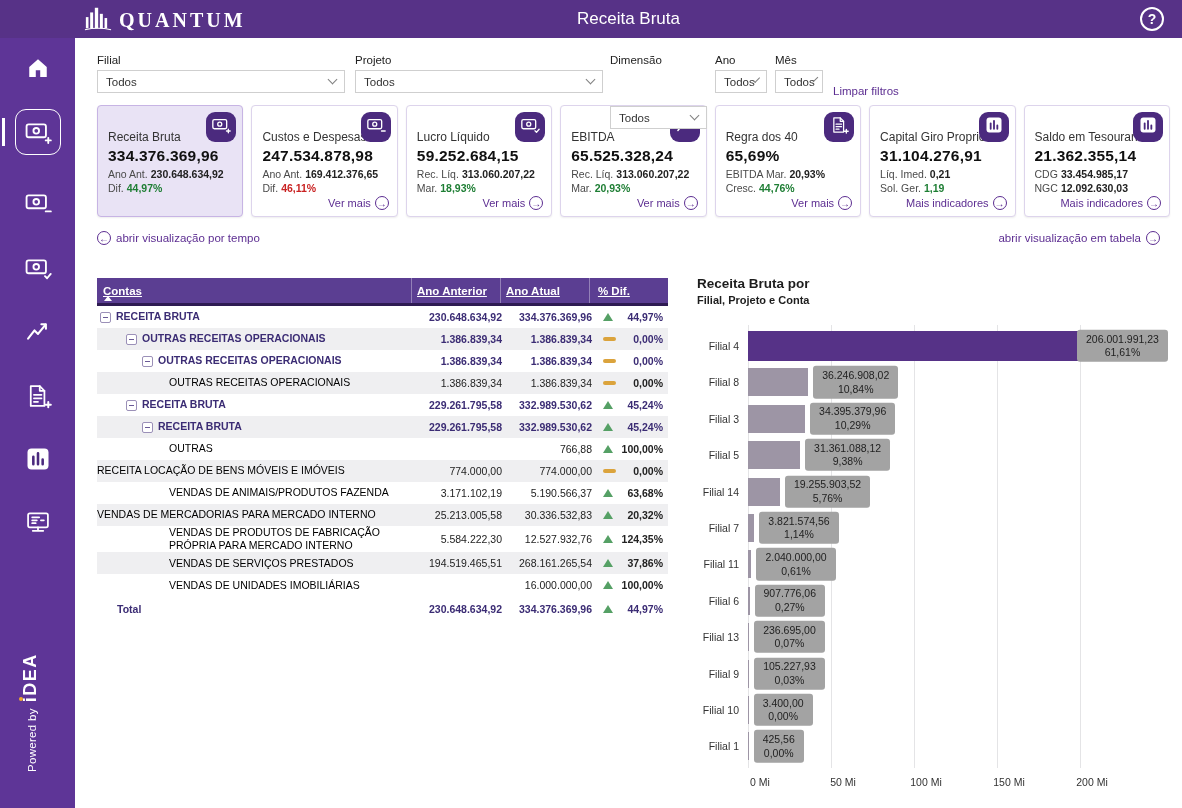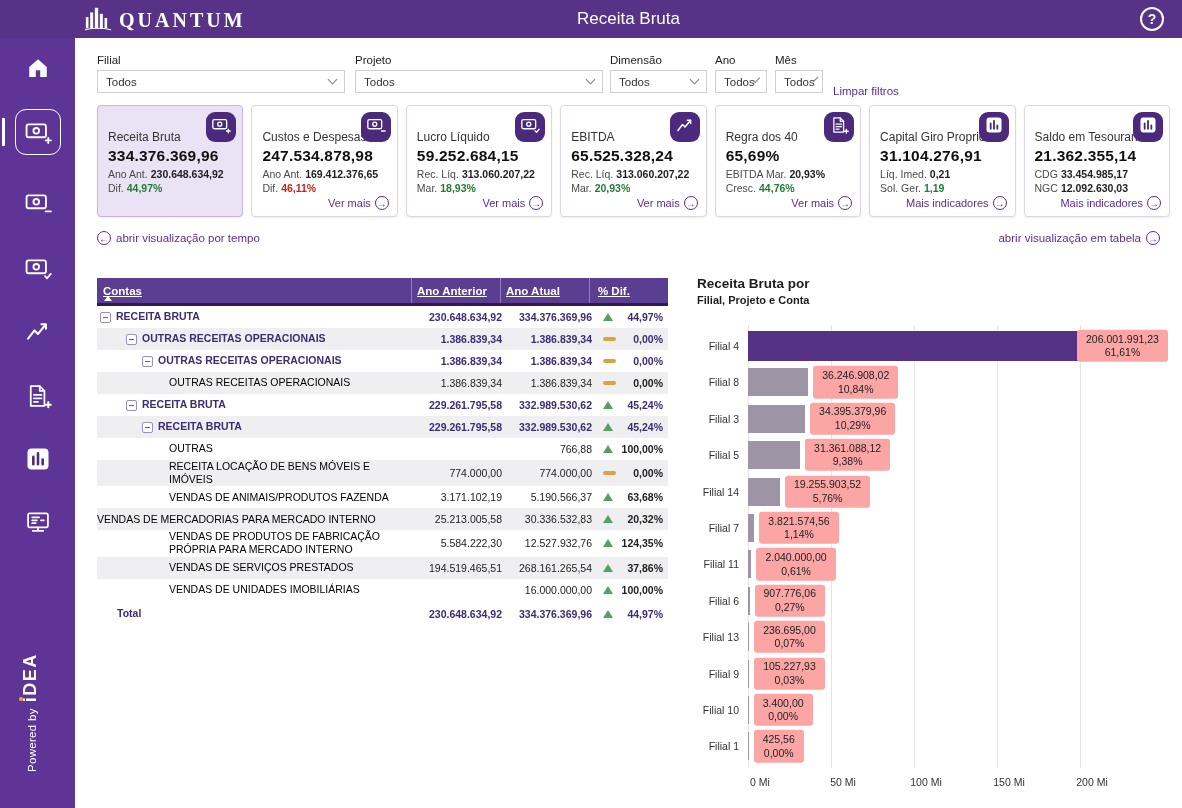--- a/index.html
+++ b/index.html
@@ -33,21 +33,21 @@
   .filters { position:absolute; left:75px; top:38px; right:0; height:64px; background:#fff; z-index:3;
     display:flex; align-items:flex-start; padding:16px 0 0 22px; }
   .filter { display:flex; flex-direction:column; }
   .filter .f-label { font-size:11.5px; color:#222; margin-bottom:4px; }
   .select-box { height:23px; border:1px solid #cfcfcf; display:flex; align-items:center; justify-content:space-between;
     padding:0 8px; font-size:11.5px; color:#333; background:#fff; cursor:pointer; }
   .chev { width:7px; height:7px; border-right:1.4px solid #808080; border-bottom:1.4px solid #808080;
     transform:rotate(45deg); margin-top:-4px; }
   .filter:nth-child(1){ width:248px; margin-right:10px; }
   .filter:nth-child(2){ width:248px; margin-right:7px; }
-  .filter:nth-child(3){ width:97px;  margin-right:8px; }
+  .filter:nth-child(3){ width:97px;  margin-right:8px;gap:36px; }
   .filter:nth-child(4){ width:52px;  margin-right:8px; }
   .filter:nth-child(5){ width:48px;  margin-right:10px; }
   .clear-filters { align-self:flex-end; margin-bottom:5px; font-size:11.5px; color:#5c2d91; cursor:pointer; }
 
   
   .cards { position:absolute; left:97px; top:105px; width:1073px; display:flex; gap:8px; }
   .card { flex:1; height:112px; background:#fff; border:1px solid #ddd4ec; border-radius:4px; position:relative;
     padding:8px 10px; box-shadow:0 1px 2px rgba(0,0,0,.07); cursor:pointer; }
   .card.selected { background:#e9e3f5; border-color:#c7b4e4; }
   .card-badge { position:absolute; top:6px; right:6px; width:30px; height:30px; border-radius:9px; background:#4b2a7e;
@@ -103,21 +103,21 @@
   .chart-title { position:absolute; left:7px; top:6px; font-size:13.5px; font-weight:bold; color:#1d1d1d; }
   .chart-sub { position:absolute; left:7px; top:24px; font-size:11px; font-weight:bold; color:#1d1d1d; }
   .plot { position:absolute; left:58px; top:55px; width:420px; height:443px; }
   .gridline { position:absolute; top:0; bottom:0; width:1px; background:#e4e4e6; }
   .tick-label { position:absolute; top:451px; transform:translateX(-50%); font-size:10.5px; color:#333; white-space:nowrap;margin-left:12px; }
   .bar-row { position:absolute; left:0; width:100%; height:28px; }
   .bar-cat { position:absolute; right:calc(100% + 9px); top:50%; transform:translateY(-50%);
     font-size:10.5px; color:#333; white-space:nowrap; }
   .bar { position:absolute; left:0; top:0; height:100%; background:#9d95a5; cursor:pointer; }
   .bar.hl { background:#563287; top:-1px; height:30px; }
-  .bar-tag { position:absolute; top:50%; transform:translateY(-50%); background:#fca5a5; border-radius:3px;
+  .bar-tag { position:absolute; top:50%; transform:translateY(-50%); background:#a3a3a3; border-radius:3px;
     padding:2.5px 9px; font-size:10.5px; color:#222; text-align:center; line-height:1.3; white-space:nowrap; }
 </style>
 </head>
 <body>
 
 <div class="stage">
 
   <div class="sidebar">
     <div id="sidebar-items">
         <div class="side-item" style="top: 54px;">
@@ -488,21 +488,21 @@
     </div>
     <div class="cell-prev"></div>
     <div class="cell-curr">766,88</div>
     <div class="cell-diff">
       <span class="tri-up"></span>
       <span class="diffval">100,00%</span>
     </div>
   </div>
 
   <div class="trow alt">
-    <div class="cell-contas" style="padding-left: 72px;">
+    <div class="cell-contas" style="">
 
       <span class="rlabel">RECEITA LOCAÇÃO DE BENS MÓVEIS E IMÓVEIS</span>
     </div>
     <div class="cell-prev">774.000,00</div>
     <div class="cell-curr">774.000,00</div>
     <div class="cell-diff">
       <span class="dash-flat"></span>
       <span class="diffval">0,00%</span>
     </div>
   </div>

